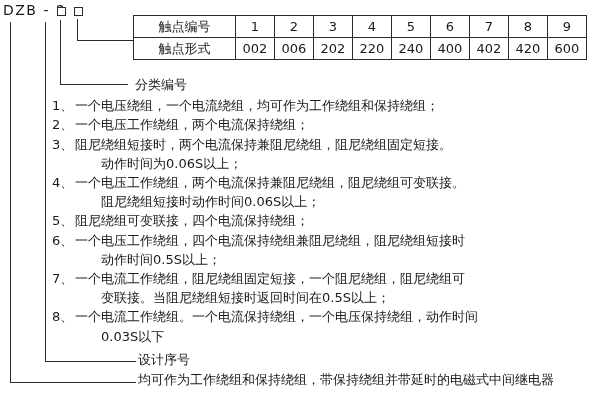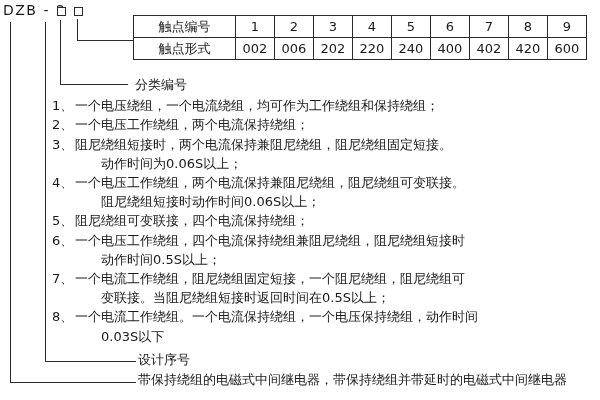--- a/index.html
+++ b/index.html
@@ -90,15 +90,15 @@
     <div class="numline"><span class="num">5、</span><span>阻尼绕组可变联接，四个电流保持绕组；</span></div>
     <div class="numline"><span class="num">6、</span><span>一个电压工作绕组，四个电流保持绕组兼阻尼绕组，阻尼绕组短接时</span></div>
     <div class="contline">动作时间0.5S以上；</div>
     <div class="numline"><span class="num">7、</span><span>一个电流工作绕组，阻尼绕组固定短接，一个阻尼绕组，阻尼绕组可</span></div>
     <div class="contline">变联接。当阻尼绕组短接时返回时间在0.5S以上；</div>
     <div class="numline"><span class="num">8、</span><span>一个电流工作绕组。一个电流保持绕组，一个电压保持绕组，动作时间</span></div>
     <div class="contline">0.03S以下</div>
   </div>
 
   <div class="design-label">设计序号</div>
-  <div class="bottom-label">带保持绕组的电磁式中间继电器，带保持绕组并带延时的电磁式中间继电器</div>
+  <div class="bottom-label">均可作为工作绕组和保持绕组，带保持绕组并带延时的电磁式中间继电器</div>
 
 </div>
 
 </body></html>

